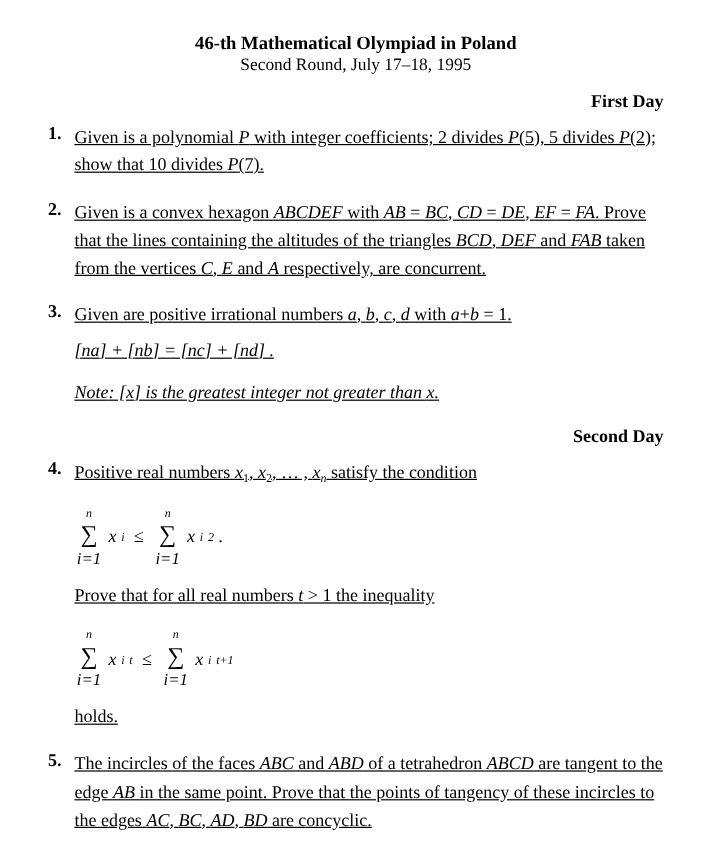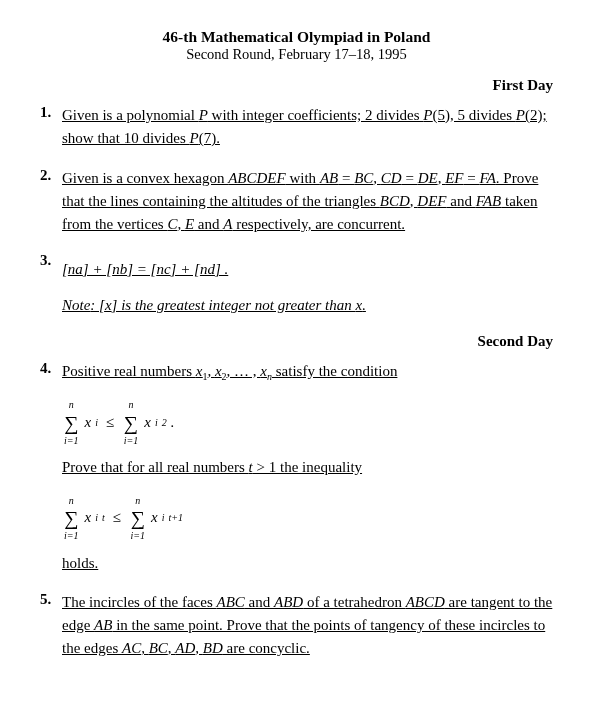--- a/index.html
+++ b/index.html
@@ -64,30 +64,30 @@
       align-items: center;
       vertical-align: middle;
       font-size: 11px;
       margin: 0 2px;
     }
     .sigma-sym {
       font-size: 20px;
       line-height: 1;
     }
     .sigma-top { font-size: 10px; }
-    .sigma-bot { font-size: 10px; }
+    .sigma-bot { font-size: 14px; }
   </style>
 </head>
 <body>
 
 <div>
 
   <div class="title-block">
     <div class="title-main">46-th Mathematical Olympiad in Poland</div>
-    <div class="title-sub">Second Round, February 17–18, 1995</div>
+    <div class="title-sub">Second Round, July 17–18, 1995</div>
   </div>
 
   <div class="day-heading">First Day</div>
 
   <div class="problem">
     <span class="problem-number"><b>1.</b></span>
     <div class="problem-content">
       <p>
         Given is a polynomial <i>P</i> with integer coefficients; 2 divides
         <i>P</i>(5), 5 divides <i>P</i>(2); show that 10 divides <i>P</i>(7).
@@ -103,20 +103,23 @@
         <i>CD</i> = <i>DE</i>, <i>EF</i> = <i>FA</i>. Prove that the lines containing
         the altitudes of the triangles <i>BCD</i>, <i>DEF</i> and <i>FAB</i> taken
         from the vertices <i>C</i>, <i>E</i> and <i>A</i> respectively, are concurrent.
       </p>
     </div>
   </div>
 
   <div class="problem">
     <span class="problem-number"><b>3.</b></span>
     <div class="problem-content">
+      <p>
+        Given are positive irrational numbers <i>a</i>, <i>b</i>, <i>c</i>, <i>d</i> with <i>a</i>+<i>b</i> = 1.
+      </p>
       <div class="math-display">
         [<i>na</i>] + [<i>nb</i>] = [<i>nc</i>] + [<i>nd</i>] .
       </div>
       <p class="note-line">
         <i>Note</i>: [<i>x</i>] is the greatest integer not greater than <i>x</i>.
       </p>
     </div>
   </div>
 
   <div class="day-heading">Second Day</div>

